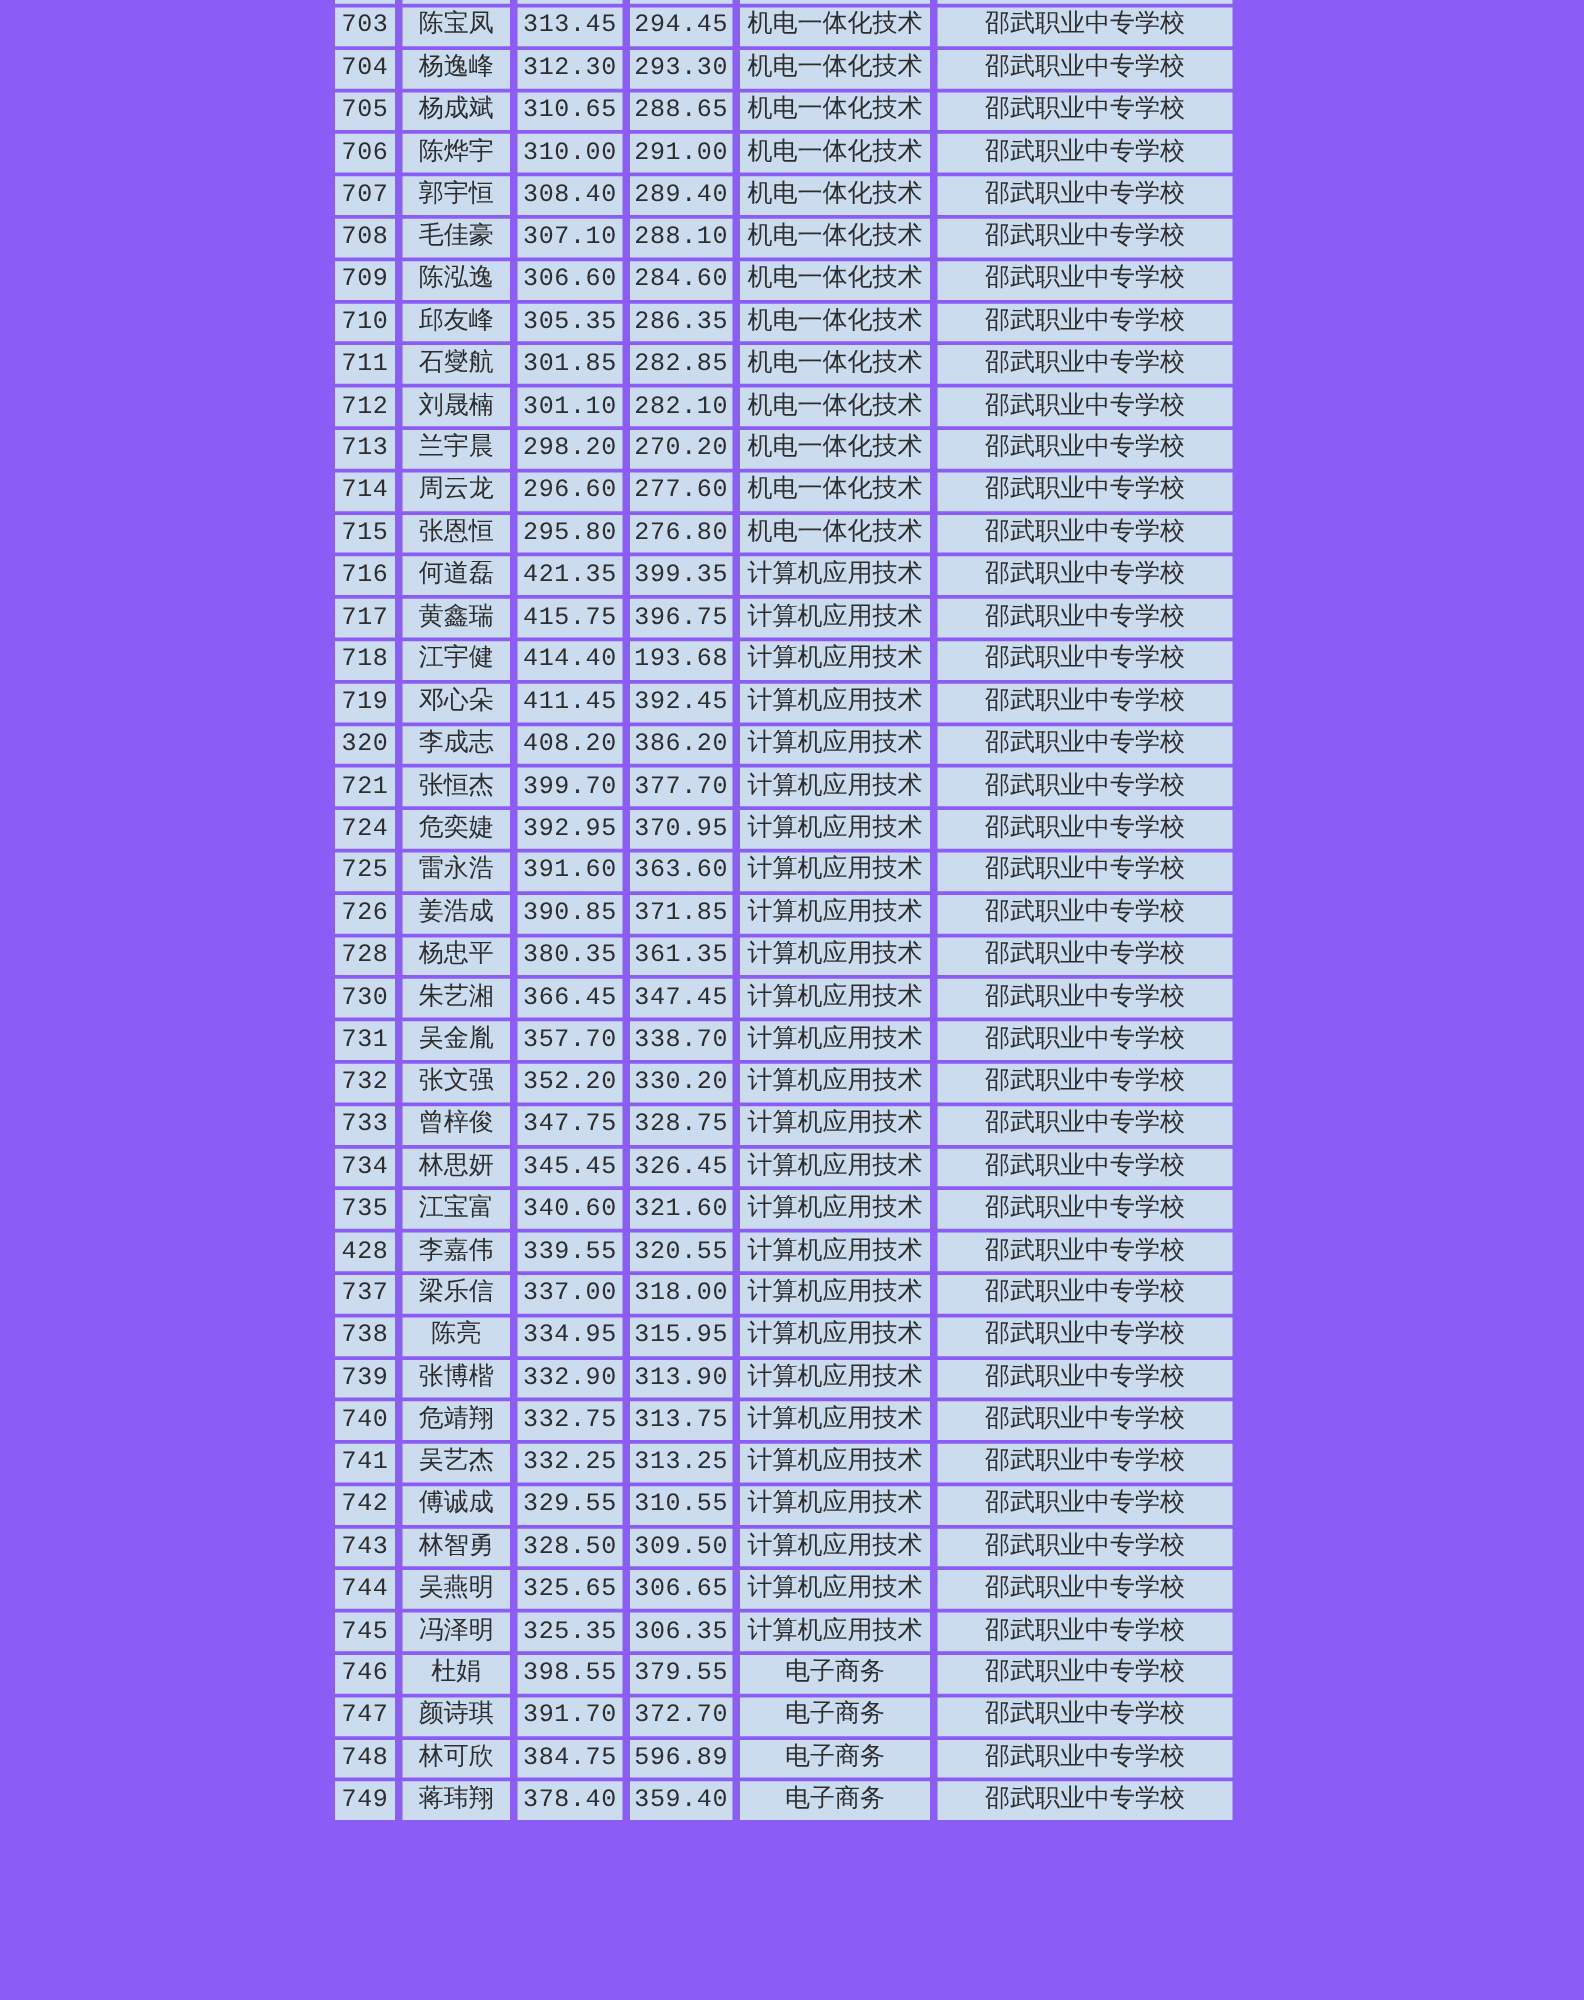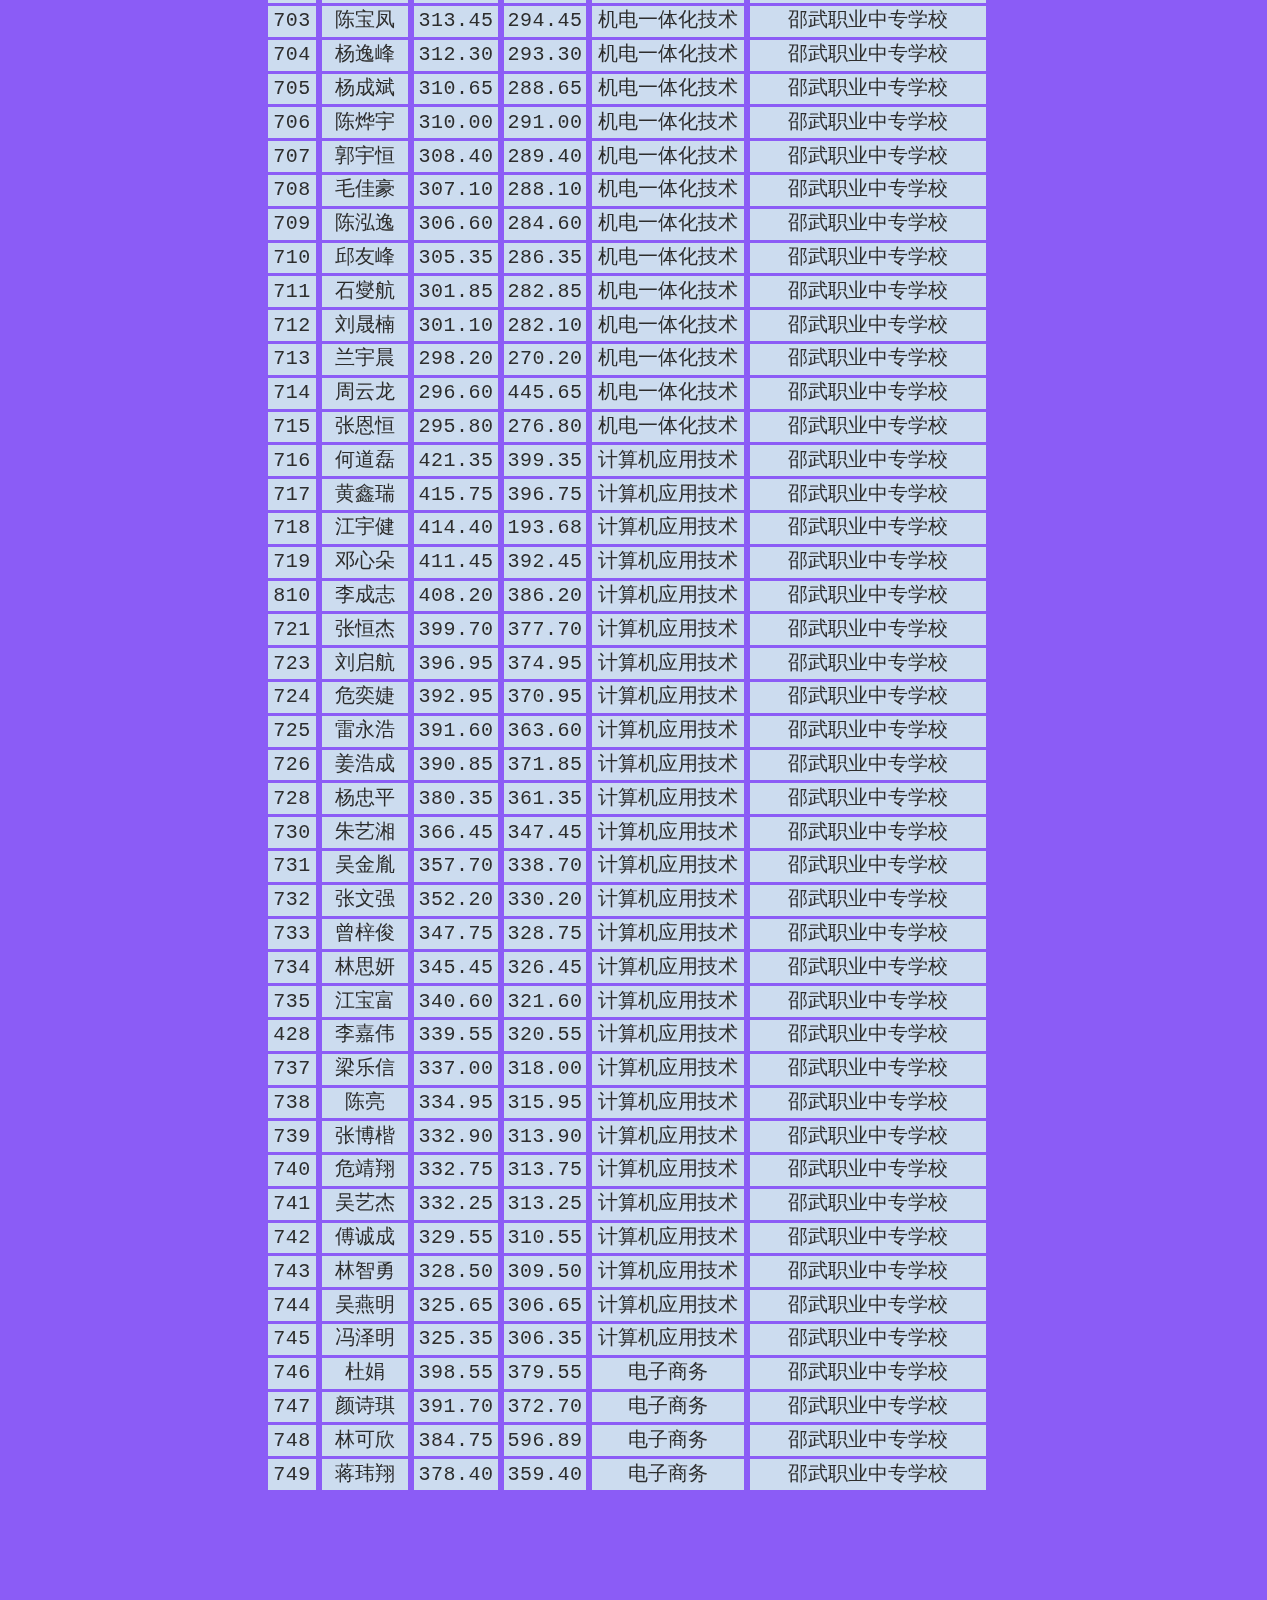--- a/index.html
+++ b/index.html
@@ -150,21 +150,21 @@
           <td>兰宇晨</td>
           <td class="num">298.20</td>
           <td class="num">270.20</td>
           <td>机电一体化技术</td>
           <td>邵武职业中专学校</td>
         </tr>
         <tr>
           <td class="num">714</td>
           <td>周云龙</td>
           <td class="num">296.60</td>
-          <td class="num">445.65</td>
+          <td class="num">277.60</td>
           <td>机电一体化技术</td>
           <td>邵武职业中专学校</td>
         </tr>
         <tr>
           <td class="num">715</td>
           <td>张恩恒</td>
           <td class="num">295.80</td>
           <td class="num">276.80</td>
           <td>机电一体化技术</td>
           <td>邵武职业中专学校</td>
@@ -195,40 +195,32 @@
         </tr>
         <tr>
           <td class="num">719</td>
           <td>邓心朵</td>
           <td class="num">411.45</td>
           <td class="num">392.45</td>
           <td>计算机应用技术</td>
           <td>邵武职业中专学校</td>
         </tr>
         <tr>
-          <td class="num">810</td>
+          <td class="num">320</td>
           <td>李成志</td>
           <td class="num">408.20</td>
           <td class="num">386.20</td>
           <td>计算机应用技术</td>
           <td>邵武职业中专学校</td>
         </tr>
         <tr>
           <td class="num">721</td>
           <td>张恒杰</td>
           <td class="num">399.70</td>
           <td class="num">377.70</td>
-          <td>计算机应用技术</td>
-          <td>邵武职业中专学校</td>
-        </tr>
-        <tr>
-          <td class="num">723</td>
-          <td>刘启航</td>
-          <td class="num">396.95</td>
-          <td class="num">374.95</td>
           <td>计算机应用技术</td>
           <td>邵武职业中专学校</td>
         </tr>
         <tr>
           <td class="num">724</td>
           <td>危奕婕</td>
           <td class="num">392.95</td>
           <td class="num">370.95</td>
           <td>计算机应用技术</td>
           <td>邵武职业中专学校</td>

